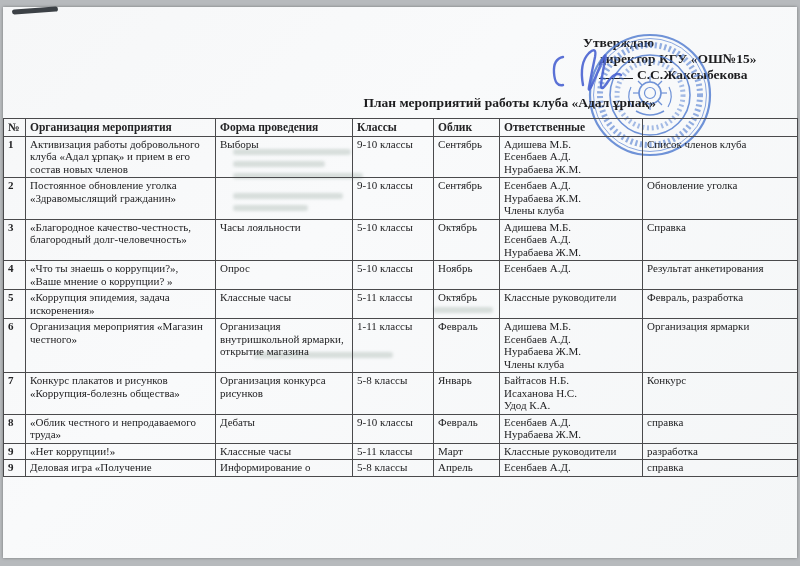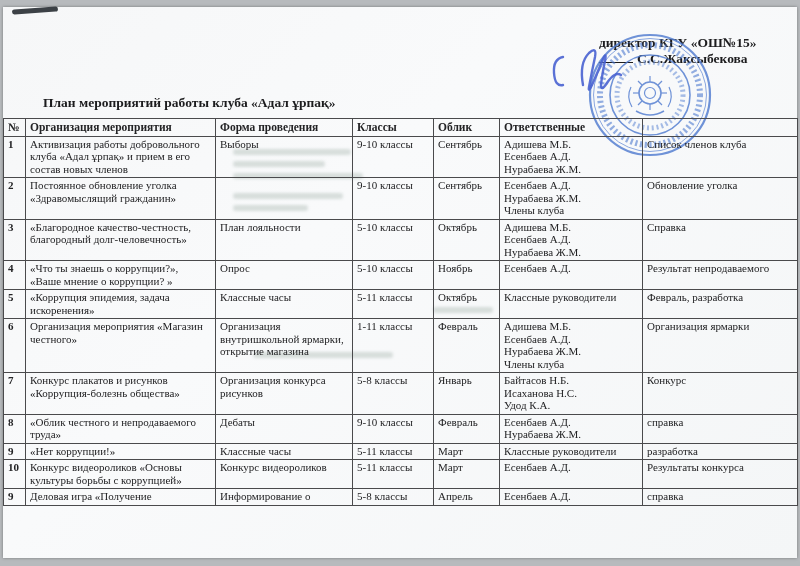--- a/index.html
+++ b/index.html
@@ -54,25 +54,24 @@
     position: absolute;
     left: 546px; top: 38px;
     width: 112px; height: 58px;
     pointer-events: none;
   }
   
   .doc-title {
     position: absolute;
     left: 0; top: 88px;
     width: 653px;
-    text-align: left;
+    text-align: right;
     font-weight: bold;
     font-size: 13.5px;
     color: #1c1c1e;
-    padding-left: 40px;
   }
   
   table.plan {
     position: absolute;
     left: 0; top: 111px;
     width: 794px;
     border-collapse: collapse;
     table-layout: fixed;
     font-size: 11px;
     color: #232325;
@@ -113,20 +112,21 @@
 
   <div class="bleed" style="left:230px;top:142px;width:118px"></div>
   <div class="bleed" style="left:230px;top:154px;width:92px"></div>
   <div class="bleed" style="left:230px;top:166px;width:130px"></div>
   <div class="bleed" style="left:230px;top:186px;width:110px"></div>
   <div class="bleed" style="left:230px;top:198px;width:75px"></div>
   <div class="bleed" style="left:250px;top:345px;width:140px"></div>
   <div class="bleed" style="left:430px;top:300px;width:60px"></div>
 
   <div class="approval">
+    <div class="l1">Утверждаю</div>
     <div class="l2">директор КГУ «ОШ№15»</div>
     <div class="l3"><span class="sig-line"></span><span>С.С.Жаксыбекова</span></div>
   </div>
 
   <svg class="stamp" viewBox="0 0 128 128">
     <g fill="none" stroke="#4d79cf">
       <circle cx="64" cy="64" r="60" stroke-width="2.2"></circle>
       <circle cx="64" cy="64" r="56.5" stroke-width="0.8"></circle>
       <circle cx="64" cy="64" r="40" stroke-width="1.6"></circle>
 
@@ -200,36 +200,36 @@
           <td>9-10 классы</td>
           <td>Сентябрь</td>
           <td>Есенбаев А.Д.
 Нурабаева Ж.М.
 Члены клуба</td>
           <td>Обновление уголка</td>
         </tr>
         <tr>
           <td class="num">3</td>
           <td>«Благородное качество-честность, благородный долг-человечность»</td>
-          <td>План лояльности</td>
+          <td>Часы лояльности</td>
           <td>5-10 классы</td>
           <td>Октябрь</td>
           <td>Адишева М.Б.
 Есенбаев А.Д.
 Нурабаева Ж.М.</td>
           <td>Справка</td>
         </tr>
         <tr>
           <td class="num">4</td>
           <td>«Что ты знаешь о коррупции?», «Ваше мнение о коррупции? »</td>
           <td>Опрос</td>
           <td>5-10 классы</td>
           <td>Ноябрь</td>
           <td>Есенбаев А.Д.</td>
-          <td>Результат непродаваемого</td>
+          <td>Результат анкетирования</td>
         </tr>
         <tr>
           <td class="num">5</td>
           <td>«Коррупция эпидемия, задача искоренения»</td>
           <td>Классные часы</td>
           <td>5-11 классы</td>
           <td>Октябрь</td>
           <td>Классные руководители</td>
           <td>Февраль, разработка</td>
         </tr>
@@ -269,29 +269,20 @@
         <tr>
           <td class="num">9</td>
           <td>«Нет коррупции!»</td>
           <td>Классные часы</td>
           <td>5-11 классы</td>
           <td>Март</td>
           <td>Классные руководители</td>
           <td>разработка</td>
         </tr>
         <tr>
-          <td class="num">10</td>
-          <td>Конкурс видеороликов «Основы культуры борьбы с коррупцией»</td>
-          <td>Конкурс видеороликов</td>
-          <td>5-11 классы</td>
-          <td>Март</td>
-          <td>Есенбаев А.Д.</td>
-          <td>Результаты конкурса</td>
-        </tr>
-        <tr>
           <td class="num">9</td>
           <td>Деловая игра «Получение</td>
           <td>Информирование о</td>
           <td>5-8 классы</td>
           <td>Апрель</td>
           <td>Есенбаев А.Д.</td>
           <td>справка</td>
         </tr>
       </tbody>
   </table>

